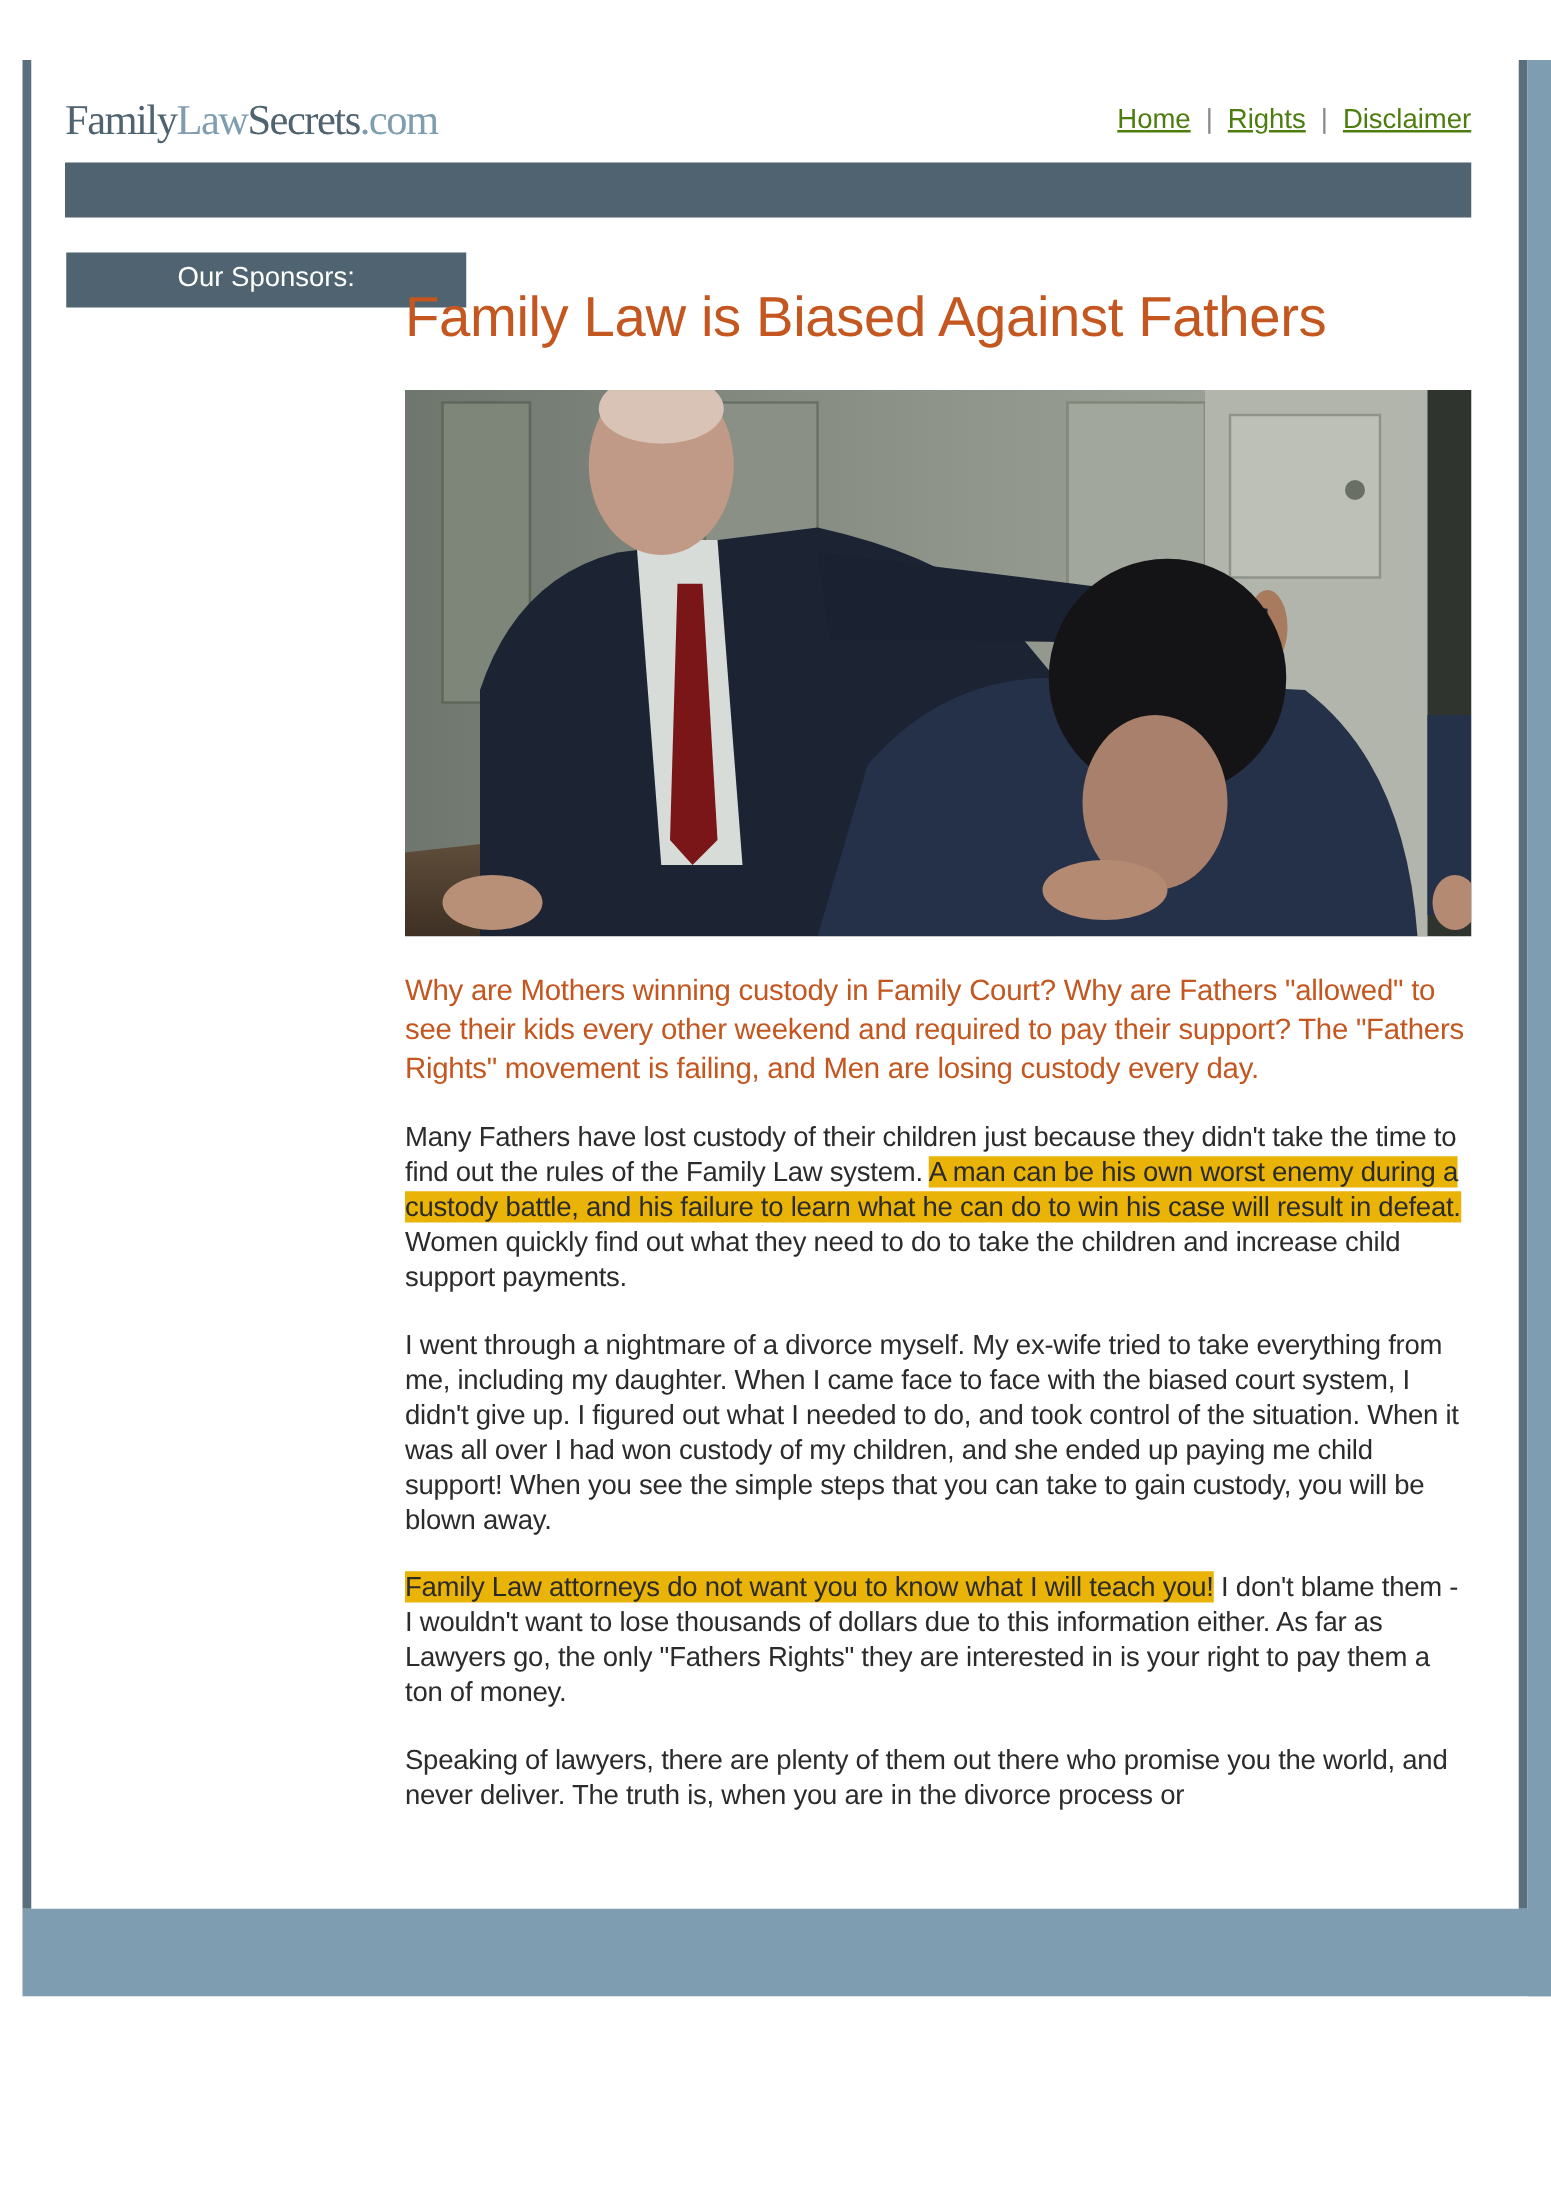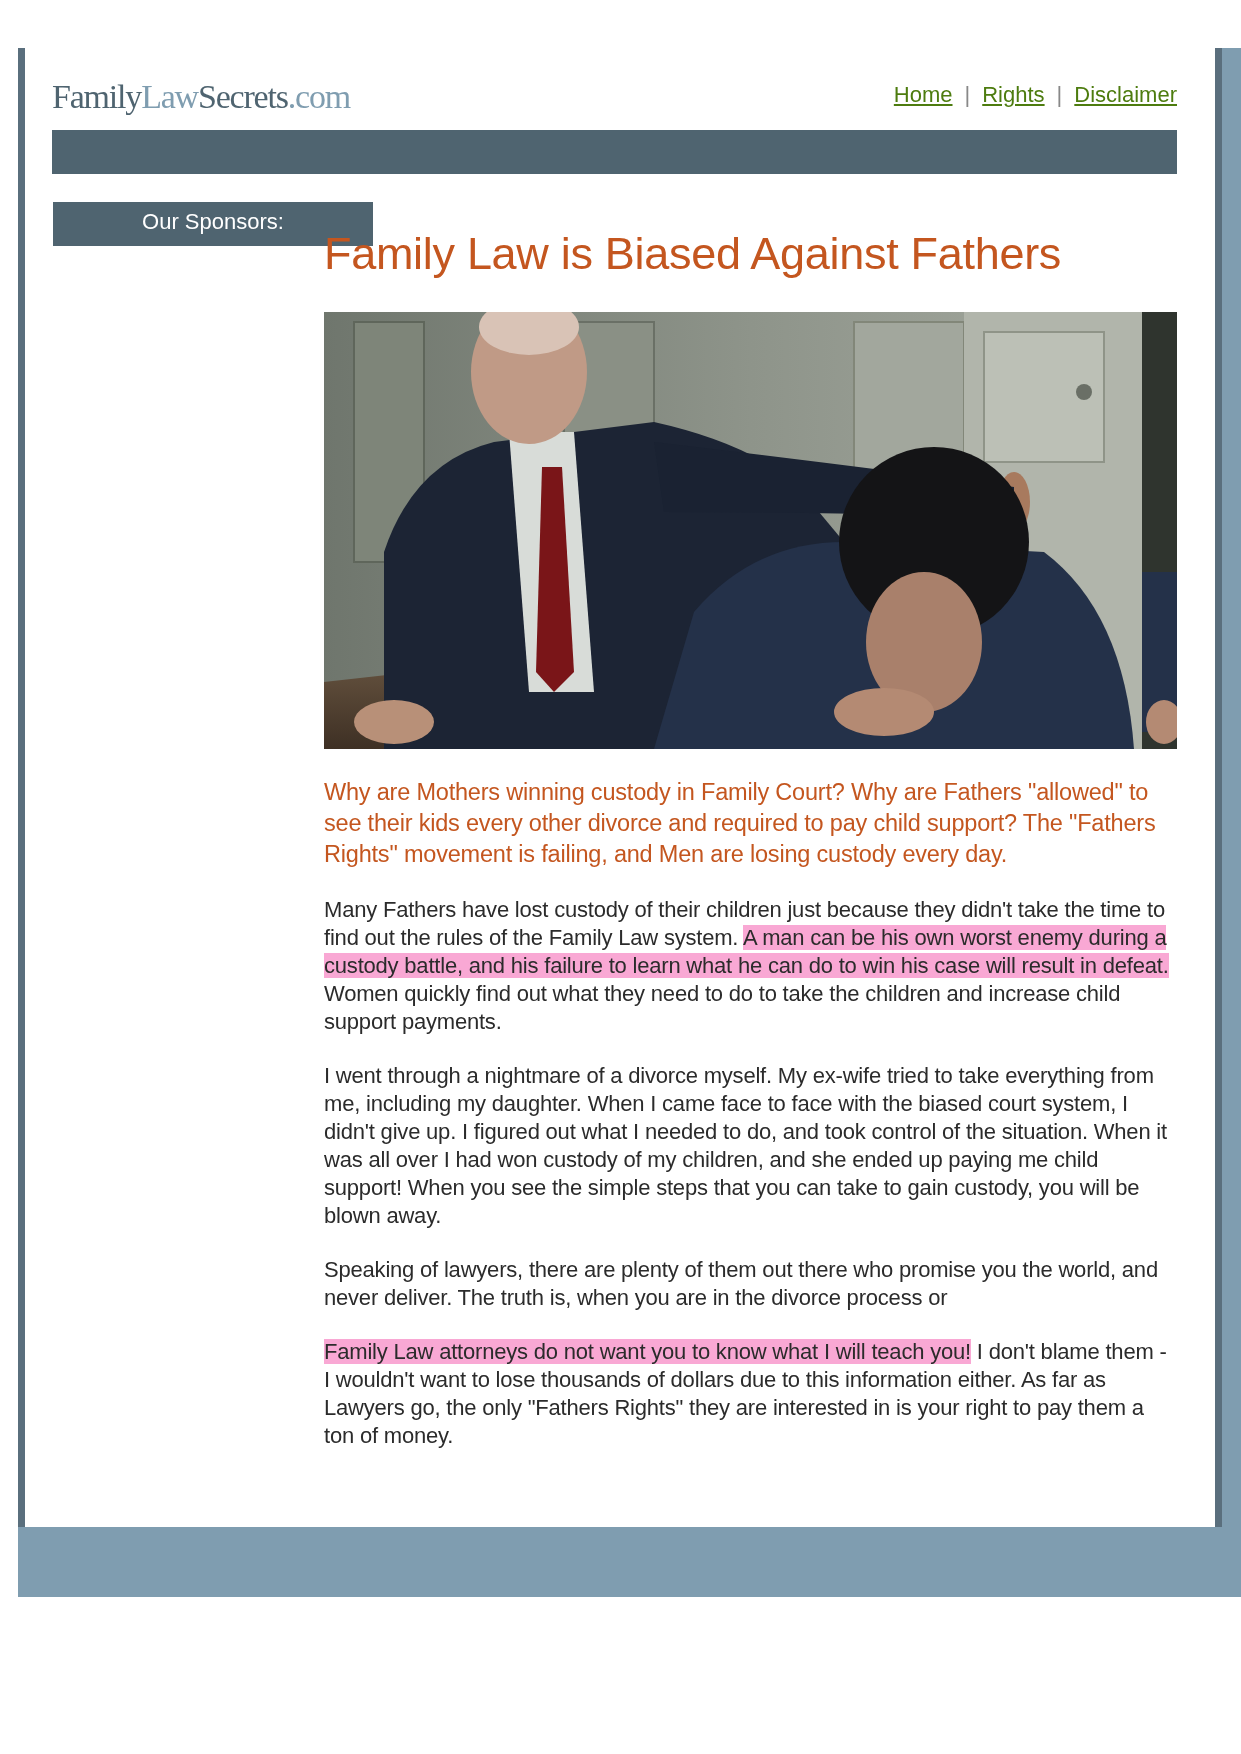--- a/index.html
+++ b/index.html
@@ -22,21 +22,21 @@
 
   .sponsors-box { position: absolute; left: 53px; top: 202px; width: 320px; height: 44px; background: #4f6470; color: #ffffff; font-size: 22px; text-align: center; line-height: 40px; }
 
   .content { position: absolute; left: 324px; top: 232px; width: 853px; }
   .page-title { margin: 0; font-weight: normal; font-size: 45px; color: #c4561f; line-height: 44px; letter-spacing: -0.3px; }
 
   .hero-photo { margin-top: 36px; width: 853px; height: 437px; position: relative; overflow: hidden; background: #3a3f3a; }
 
   .lead { margin: 28px 0 0 0; color: #c4561f; font-size: 23.5px; line-height: 31px; letter-spacing: -0.2px; }
   .body-p { margin: 26px 0 0 0; color: #2b2b2b; font-size: 22px; line-height: 28px; letter-spacing: -0.2px; }
-  .hl { background: #f9a8d4; text-align: center; }
+  .hl { background: #eab308; text-align: center; }
 </style>
 </head>
 <body>
 
 <div class="left-rail"></div>
 <div class="right-rail-dark"></div>
 <div class="right-rail-light"></div>
 
 <div class="logo">
   <span class="dark">Family</span><span class="light">Law</span><span class="dark">Secrets</span><span class="light">.com</span>
@@ -94,24 +94,24 @@
       <path d="M330,437 L370,300 Q430,230 520,230 L720,240 Q800,300 810,437 Z" fill="#243149"></path>
       <ellipse cx="610" cy="230" rx="95" ry="95" fill="#141416"></ellipse>
       <ellipse cx="600" cy="330" rx="58" ry="70" fill="#a9806b"></ellipse>
       <ellipse cx="560" cy="400" rx="50" ry="24" fill="#b48a73"></ellipse>
 
       <rect x="818" y="260" width="35" height="160" fill="#243149"></rect>
       <ellipse cx="840" cy="410" rx="18" ry="22" fill="#b48a73"></ellipse>
     </svg>
   </div>
 
-  <p class="lead">Why are Mothers winning custody in Family Court? Why are Fathers "allowed" to see their kids every other divorce and required to pay child support? The "Fathers Rights" movement is failing, and Men are losing custody every day.</p>
+  <p class="lead">Why are Mothers winning custody in Family Court? Why are Fathers "allowed" to see their kids every other weekend and required to pay their support? The "Fathers Rights" movement is failing, and Men are losing custody every day.</p>
 
   <p class="body-p"><span>Many Fathers have lost custody of their children just because they didn't take the time to find out the rules of the Family Law system. </span><span class="hl">A man can be his own worst enemy during a custody battle, and his failure to learn what he can do to win his case will result in defeat.</span><span> Women quickly find out what they need to do to take the children and increase child support payments.</span></p>
 
   <p class="body-p">I went through a nightmare of a divorce myself. My ex-wife tried to take everything from me, including my daughter. When I came face to face with the biased court system, I didn't give up. I figured out what I needed to do, and took control of the situation. When it was all over I had won custody of my children, and she ended up paying me child support! When you see the simple steps that you can take to gain custody, you will be blown away.</p>
 
+  <p class="body-p"><span class="hl">Family Law attorneys do not want you to know what I will teach you!</span><span> I don't blame them - I wouldn't want to lose thousands of dollars due to this information either. As far as Lawyers go, the only "Fathers Rights" they are interested in is your right to pay them a ton of money.</span></p>
+
   <p class="body-p">Speaking of lawyers, there are plenty of them out there who promise you the world, and never deliver. The truth is, when you are in the divorce process or</p>
-
-  <p class="body-p"><span class="hl">Family Law attorneys do not want you to know what I will teach you!</span><span> I don't blame them - I wouldn't want to lose thousands of dollars due to this information either. As far as Lawyers go, the only "Fathers Rights" they are interested in is your right to pay them a ton of money.</span></p>
 </main>
 
 <div class="footer-band"></div>
 
 </body></html>

